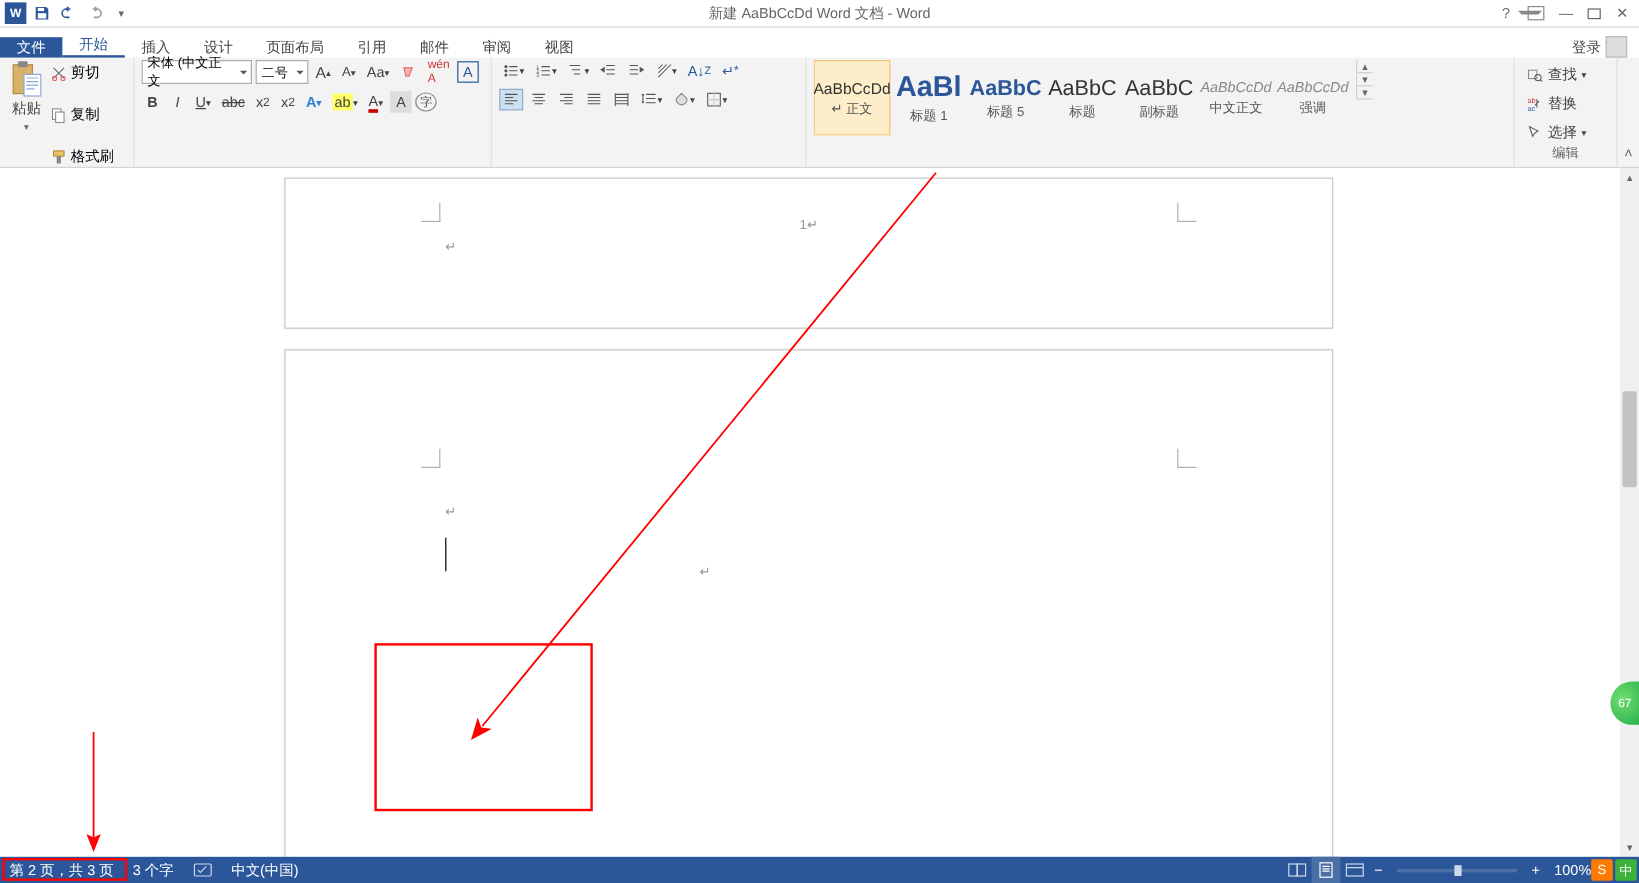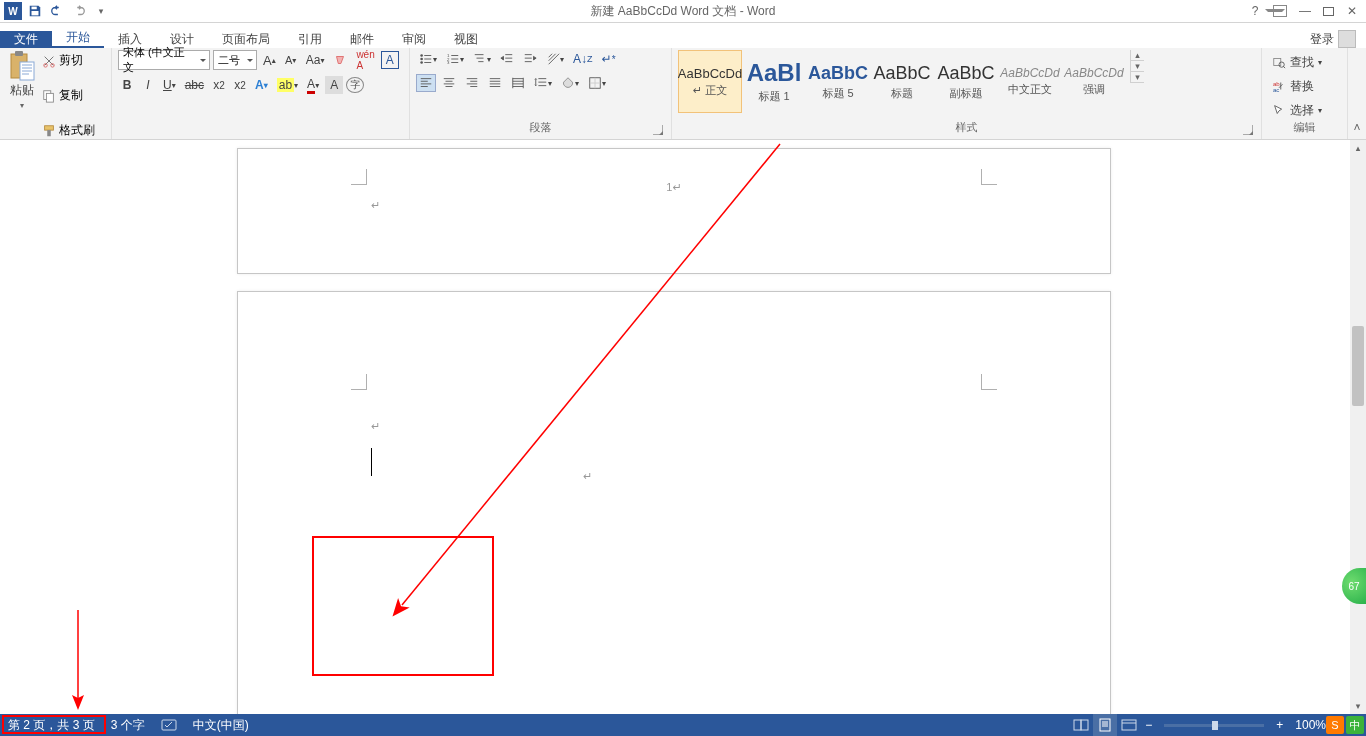--- a/index.html
+++ b/index.html
@@ -323,21 +323,20 @@
         <span class="tbtn">
               <svg width="14" height="14" viewBox="0 0 16 16">
                 <rect x="2" y="2" width="12" height="12" fill="none" stroke="#555"></rect>
                 <path d="M2 8h12M8 2v12" stroke="#ccc"></path>
               </svg>
               <span style="font-size:8px">▾</span>
             </span>
       </div>
     </div>
       </div>
-    <div class="group-label"><span>段落</span><span class="launcher"></span></div>
   </div>
 
   <div class="group" style="flex:1;min-width:300px">
     <div class="group-body gallery">
       <div class="gal-list" id="styles-gallery">
           <div class="sty sel2">
             <div class="prev" style="font-size: 13px; color: rgb(51, 51, 51);">AaBbCcDd</div>
             <div class="lbl">↵ 正文</div>
           </div>
           <div class="sty">
@@ -364,21 +363,20 @@
             <div class="prev" style="font-size: 12px; color: rgb(136, 136, 136); font-style: italic;">AaBbCcDd</div>
             <div class="lbl">强调</div>
           </div>
         </div>
       <div class="gal-more">
         <div>▴</div>
         <div>▾</div>
         <div>▾</div>
       </div>
     </div>
-    <div class="group-label"><span>样式</span><span class="launcher"></span></div>
   </div>
 
   <div class="group" style="width:86px">
     <div class="group-body">
         <div class="col" style="gap:4px;padding-top:2px">
       <div class="editbtn">
             <svg width="14" height="14" viewBox="0 0 16 16">
               <rect x="2" y="4" width="8" height="8" fill="none" stroke="#888"></rect>
               <circle cx="11" cy="11" r="3" fill="none" stroke="#555"></circle>
               <path d="M13 13l2 2" stroke="#555"></path>

